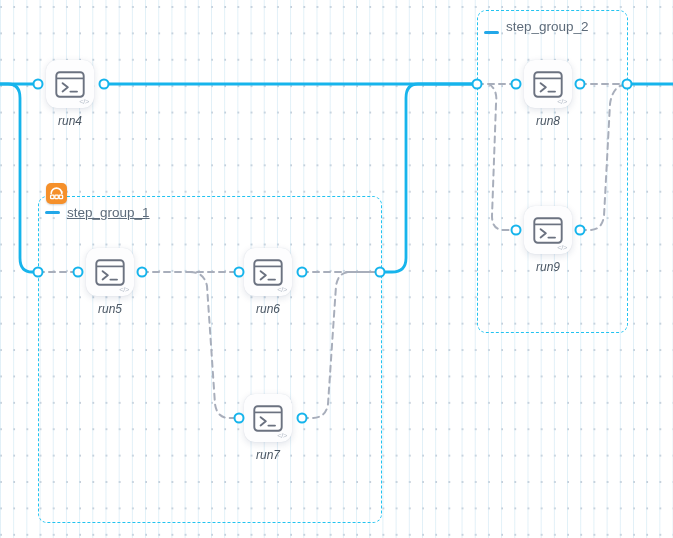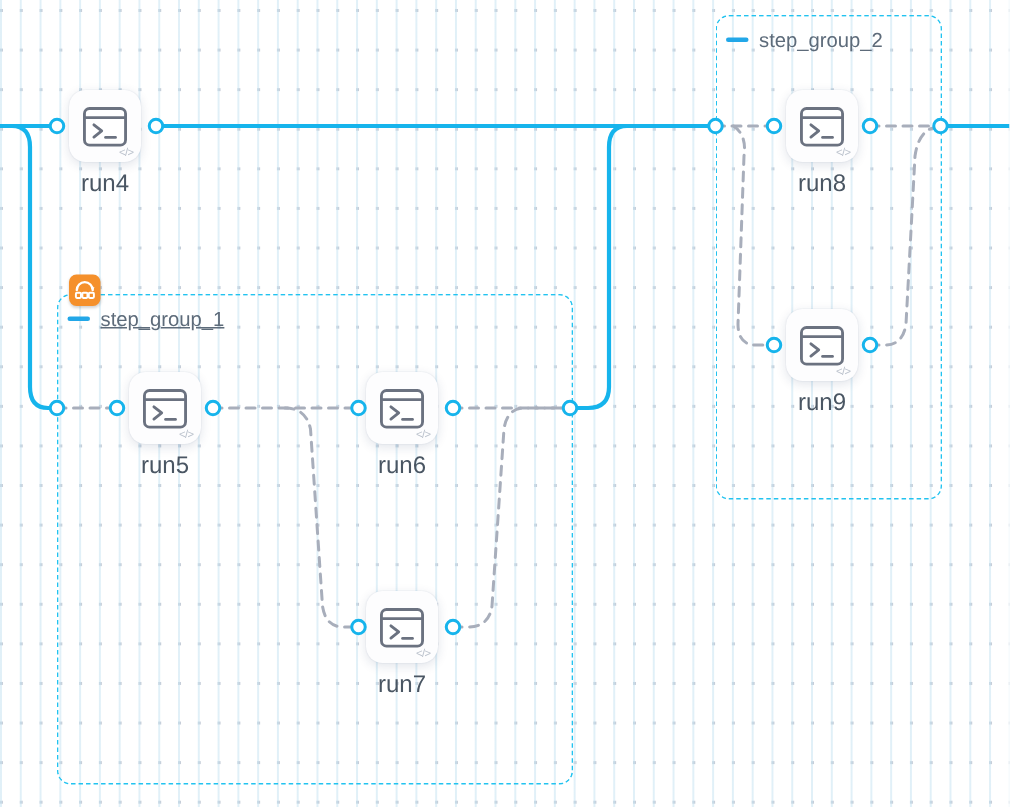--- a/index.html
+++ b/index.html
@@ -48,21 +48,21 @@
     display:flex;align-items:center;justify-content:center;
   }
   .term-icon{display:block;}
   .code-badge{
     position:absolute;right:5px;bottom:3px;
     font-size:7.5px;color:#b9c0cb;font-family:"Liberation Sans",sans-serif;
     letter-spacing:-.4px;line-height:1;
   }
   .node-label{
     position:absolute;top:54px;left:50%;transform:translateX(-50%);
-    font-size:16px;color:#4a5663;white-space:nowrap;
+    font-size:12px;color:#4a5663;white-space:nowrap;font-style:italic;
   }
   .port{
     position:absolute;width:11px;height:11px;border-radius:50%;
     background:#ffffff;border:2.4px solid #16b4ec;
     transform:translate(-50%,-50%);box-sizing:border-box;
   }
 </style>
 </head>
 <body>
 
@@ -94,21 +94,21 @@
       <div class="loop-badge" style="left: 46px; top: 183px;">
         <svg width="15" height="13" viewBox="0 0 15 13">
           <path d="M2.2 6.4a5.3 5.3 0 0 1 10.6 0" fill="none" stroke="#ffffff" stroke-width="1.6" stroke-linecap="round"></path>
           <path d="M12.9 6.6l1.1-2.1-2.3.1z" fill="#ffffff"></path>
           <rect x="1.6" y="8.2" width="3.4" height="3.4" rx=".7" fill="none" stroke="#ffffff" stroke-width="1.3"></rect>
           <rect x="5.9" y="8.2" width="3.4" height="3.4" rx=".7" fill="none" stroke="#ffffff" stroke-width="1.3"></rect>
           <rect x="10.2" y="8.2" width="3.4" height="3.4" rx=".7" fill="none" stroke="#ffffff" stroke-width="1.3"></rect>
         </svg>
       </div>
       <div class="group" style="left: 477px; top: 10px; width: 151px; height: 323px;"></div>
-      <div class="group-label" style="left: 484px; top: 19px;">
+      <div class="group-label" style="left: 484px; top: 19px; align-items: flex-end;">
         <span class="collapse-icon"></span>
         <span>step_group_2</span>
       </div>
     </div>
   <div id="nodes-layer">
       <div class="node" style="left: 46px; top: 60px;">
         <div class="node-card">
           <svg class="term-icon" width="30" height="27" viewBox="0 0 30 27">
             <rect x="1.3" y="1.3" width="27.4" height="24.4" rx="3.4" fill="#ffffff" stroke="#6b7280" stroke-width="1.9"></rect>
             <path d="M1.5 7.4h27" stroke="#6b7280" stroke-width="1.7"></path>

